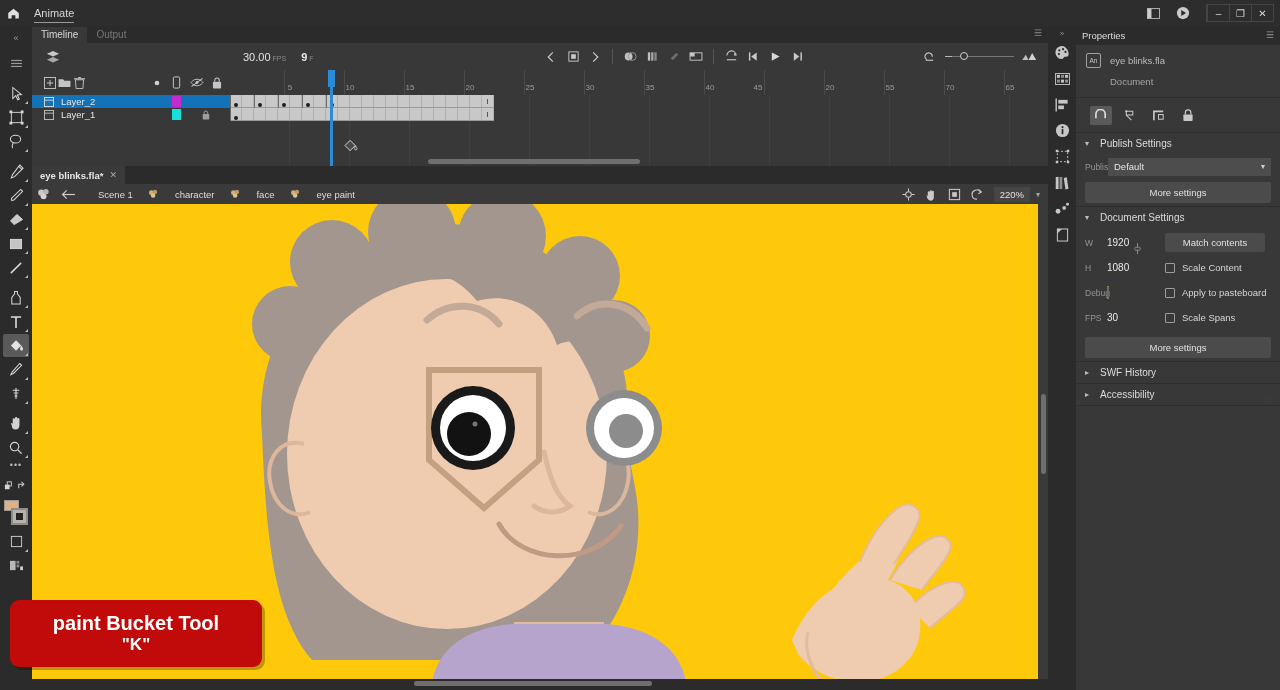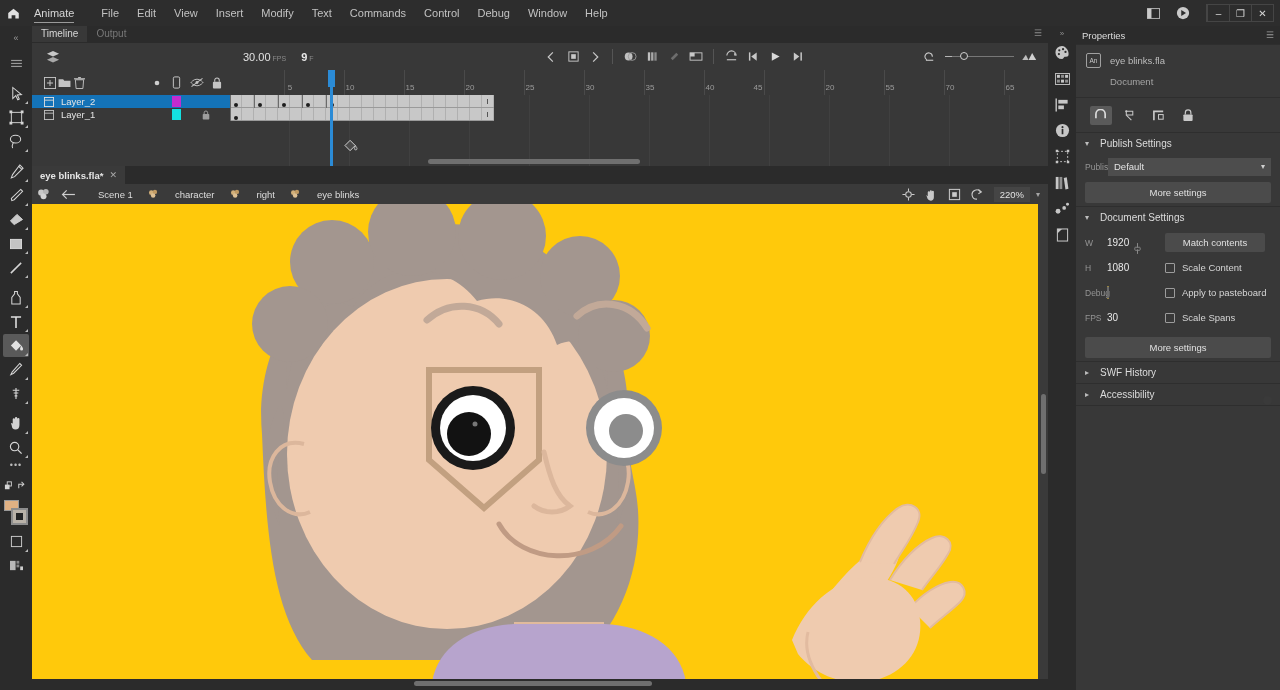--- a/index.html
+++ b/index.html
@@ -80,21 +80,21 @@
     background: #b9b2a8; border: 2px solid #8c8c8c;
     display: flex; align-items: center; justify-content: center;
   }
   .sw-stroke i { display: block; width: 7px; height: 7px; background: #242424; }
 
   
   .tl-panel {
     position: absolute; left: 32px; top: 26px; width: 1016px; height: 140px;
     background: #383838;
   }
-  .tl-tabs { height: 17px; display: flex; align-items: flex-start; background: #2b2b2b; position: relative; }
+  .tl-tabs { height: 17px; display: flex; align-items: center; background: #2b2b2b; position: relative; }
   .tl-tab {
     font-size: 10px; color: #d7d7d7; padding: 2px 9px 3px 9px; background: #383838;
   }
   .tl-tab.inactive { color: #777; background: #2b2b2b; }
   .tl-tab-menu { position: absolute; right: 6px; top: 2px; color: #8e8e8e; font-size: 9px; }
 
   .tl-toolbar { height: 27px; display: flex; align-items: center; position: relative; background: #383838; }
   .tl-tb-left { width: 198px; display: flex; align-items: center; padding-left: 10px; }
   .tlb { width: 22px; height: 22px; display: flex; align-items: center; justify-content: center; color: #c8c8c8; }
   .tlb.dim { color: #6d6d6d; }
@@ -328,33 +328,20 @@
 
 <div id="app">
 
   <div class="titlebar">
     <div class="home-icon">
       <svg width="13" height="13" viewBox="0 0 16 16">
           <path d="M8 2 1.5 7.5V14h4.2V10h4.6v4H14.5V7.5z" fill="#e0e0e0"></path>
         </svg>
     </div>
     <div class="menu-brand">Animate</div>
-    <div class="menu-items">
-      <div class="menu-item">File</div>
-      <div class="menu-item">Edit</div>
-      <div class="menu-item">View</div>
-      <div class="menu-item">Insert</div>
-      <div class="menu-item">Modify</div>
-      <div class="menu-item">Text</div>
-      <div class="menu-item">Commands</div>
-      <div class="menu-item">Control</div>
-      <div class="menu-item">Debug</div>
-      <div class="menu-item">Window</div>
-      <div class="menu-item">Help</div>
-    </div>
     <div class="title-right">
       <div class="tr-icon">
         <svg width="13" height="11" viewBox="0 0 16 13">
             <rect x="0.5" y="0.5" width="15" height="12" fill="none" stroke="#cacaca"></rect>
             <rect x="0.5" y="0.5" width="5" height="12" fill="#cacaca"></rect>
           </svg>
       </div>
       <div class="tr-icon">
         <svg width="14" height="14" viewBox="0 0 16 16">
             <circle cx="8" cy="8" r="7" fill="#cacaca"></circle>
@@ -803,29 +790,29 @@
           </svg>
       </span>
       <span class="crumb">character</span>
       <span class="crumb-ic">
         <svg width="11" height="10" viewBox="0 0 12 11">
             <circle cx="3.6" cy="4" r="2.6" fill="#d3b07a"></circle>
             <circle cx="7.6" cy="3.2" r="2.4" fill="#c19a62"></circle>
             <circle cx="5.6" cy="7.2" r="2.5" fill="#dec094"></circle>
           </svg>
       </span>
-      <span class="crumb">right</span>
+      <span class="crumb">face</span>
       <span class="crumb-ic">
         <svg width="11" height="10" viewBox="0 0 12 11">
             <circle cx="3.6" cy="4" r="2.6" fill="#d3b07a"></circle>
             <circle cx="7.6" cy="3.2" r="2.4" fill="#c19a62"></circle>
             <circle cx="5.6" cy="7.2" r="2.5" fill="#dec094"></circle>
           </svg>
       </span>
-      <span class="crumb">eye blinks</span>
+      <span class="crumb">eye paint</span>
     </div>
     <div class="eb-right">
       <div class="ebr-ic">
         <svg width="13" height="13" viewBox="0 0 14 14">
             <circle cx="7" cy="7" r="3" fill="none" stroke="#c9c9c9" stroke-width="1.1"></circle>
             <path d="M7 0.5v3.3M7 10.2v3.3M0.5 7h3.3M10.2 7h3.3" stroke="#c9c9c9" stroke-width="1.1"></path>
           </svg>
       </div>
       <div class="ebr-ic">
         <svg width="14" height="13" viewBox="0 0 15 14">
@@ -901,20 +888,24 @@
         <path d="M790 478c-12-16-18-34-14-50" fill="none" stroke="#E2BBA0" stroke-width="3"></path>
       </svg>
     </div>
     <div class="stage-vscroll"></div>
   </div>
 
   <div class="stage-hscroll">
       <i></i>
     </div>
 
+  <div class="annot">
+    <div class="annot-l1">paint Bucket Tool</div>
+    <div class="annot-l2">"K"</div>
+  </div>
 
   <div class="rail">
     <div class="rail-collapse">»</div>
     <div class="rail-ic">
       <svg width="16" height="15" viewBox="0 0 17 16">
           <path d="M8.5 1a7 7 0 1 0 0 14c1.6 0 1.4-1.4 2.4-2.2 1-0.8 3.6 0.4 4.4-1.6 1.4-3.6-2.2-10.2-6.8-10.2z" fill="#c6c6c6"></path>
           <circle cx="5.6" cy="5.6" r="1.2" fill="#2b2b2b"></circle>
           <circle cx="9.6" cy="4.4" r="1.2" fill="#2b2b2b"></circle>
           <circle cx="12.2" cy="7.4" r="1.2" fill="#2b2b2b"></circle>
           <circle cx="5.2" cy="9.6" r="1.2" fill="#2b2b2b"></circle>

